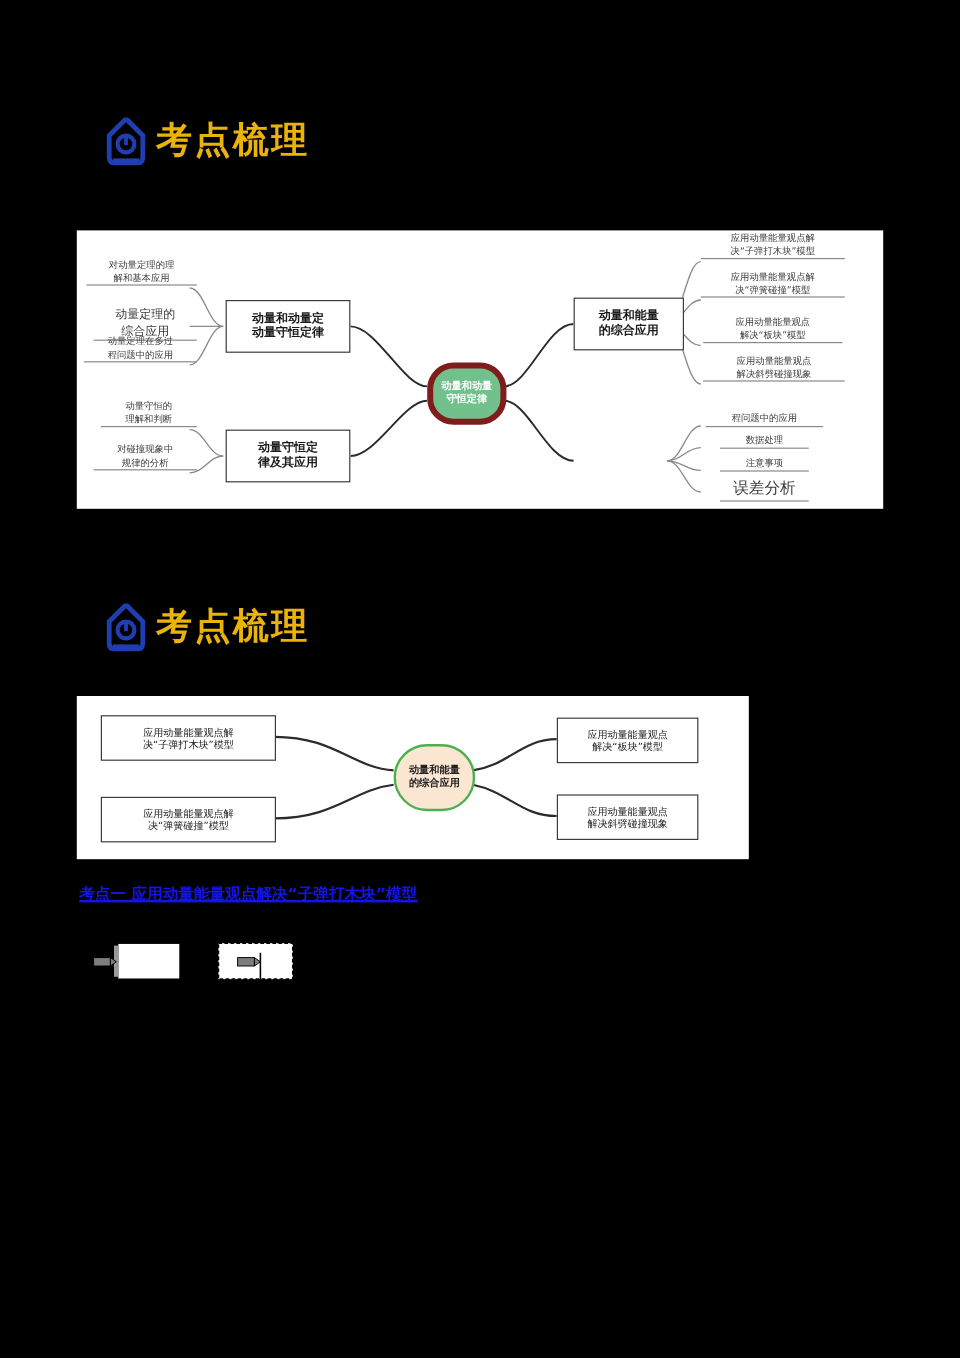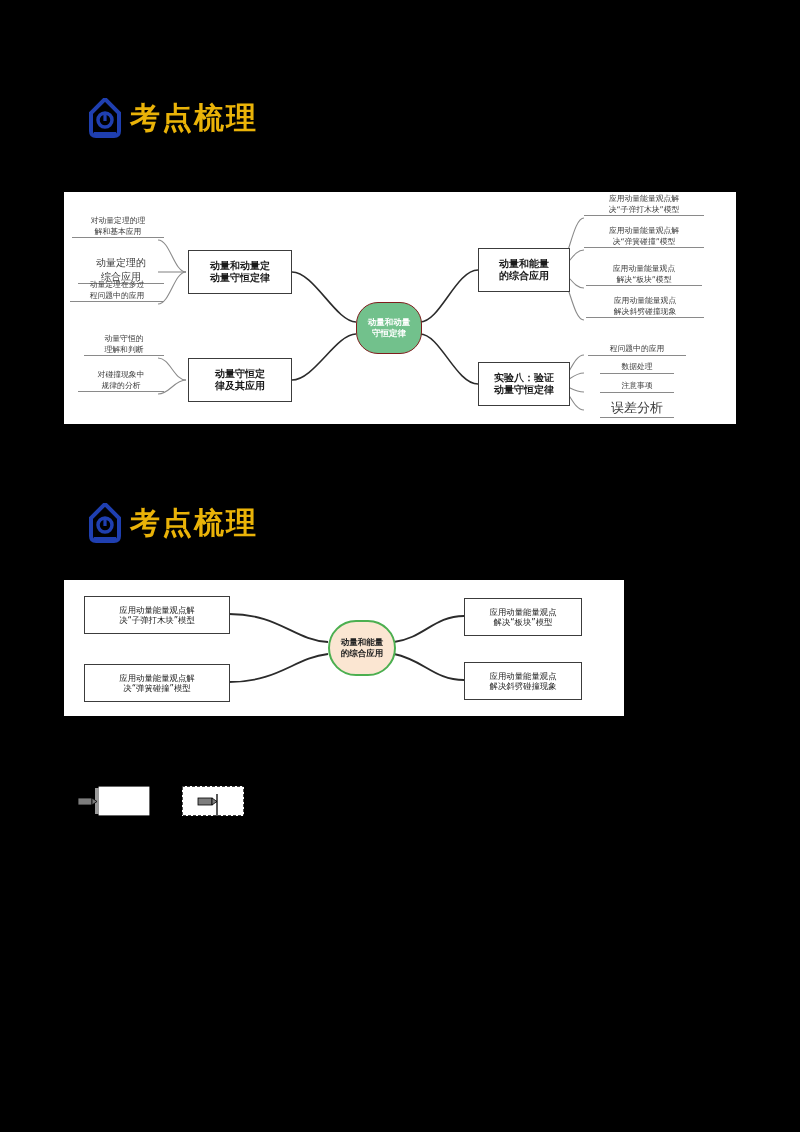--- a/index.html
+++ b/index.html
@@ -24,21 +24,21 @@
   .panel{position:absolute;background:#fff;}
   .panel svg{position:absolute;left:0;top:0;}
 
   .node-box{
     position:absolute;background:#fff;border:1.4px solid #3c3c3c;
     display:flex;align-items:center;justify-content:center;
     text-align:center;color:#1a1a1a;font-weight:700;
     line-height:1.25;box-sizing:border-box;
   }
   .node-center-green{
-    position:absolute;background:#72c18c;border:1px solid #7f1d1d;
+    position:absolute;background:#72c18c;border:5px solid #7f1d1d;
     border-radius:22px;display:flex;align-items:center;justify-content:center;
     text-align:center;color:#fff;font-weight:700;line-height:1.3;
     box-sizing:border-box;
   }
   .node-center-peach{
     position:absolute;background:#fbe6d2;border:2px solid #4caf50;
     border-radius:40px;display:flex;align-items:center;justify-content:center;
     text-align:center;color:#222;font-weight:700;line-height:1.3;
     box-sizing:border-box;
   }
@@ -116,24 +116,20 @@
       <span style="white-space:pre-line;">动量和动量定
 动量守恒定律</span>
     </div>
     <div class="node-box" style="left:124px;top:166px;width:104px;height:44px;font-size:10px;">
       <span style="white-space:pre-line;">动量守恒定
 律及其应用</span>
     </div>
     <div class="node-box" style="left:414px;top:56px;width:92px;height:44px;font-size:10px;">
       <span style="white-space:pre-line;">动量和能量
 的综合应用</span>
-    </div>
-    <div class="node-box" style="left:414px;top:170px;width:92px;height:44px;font-size:10px;">
-      <span style="white-space:pre-line;">实验八：验证
-动量守恒定律</span>
     </div>
 
     <div class="leaf" style="left:8px;top:24px;width:92px;font-size:7.8px;">对动量定理的理
 解和基本应用</div>
     <div class="leaf" style="left:14px;top:64px;width:86px;font-size:10px;">动量定理的
 综合应用</div>
     <div class="leaf" style="left:6px;top:88px;width:94px;font-size:7.8px;">动量定理在多过
 程问题中的应用</div>
 
     <div class="leaf" style="left:20px;top:142px;width:80px;font-size:7.8px;">动量守恒的
@@ -193,20 +189,21 @@
     <div class="node-box" style="left:400px;top:18px;width:118px;height:38px;font-size:8.4px;font-weight:400;">
       <span style="white-space:pre-line;">应用动量能量观点
 解决“板块”模型</span>
     </div>
     <div class="node-box" style="left:400px;top:82px;width:118px;height:38px;font-size:8.4px;font-weight:400;">
       <span style="white-space:pre-line;">应用动量能量观点
 解决斜劈碰撞现象</span>
     </div>
   </div>
 
+  <div class="blue-line" style="left:66px;top:736px;font-size:13px;">考点一 应用动量能量观点解决“子弹打木块”模型</div>
 
   <div class="figure" style="left:64px;top:778px;width:200px;height:62px;">
     <svg width="200" height="62">
 
       <g>
         <rect x="34" y="8" width="52" height="30" fill="#ffffff" stroke="#000000" stroke-width="1.2"></rect>
         <rect x="31" y="10" width="4" height="26" fill="#9a9a9a"></rect>
 
         <rect x="14" y="20" width="14" height="7" fill="#7d7d7d" stroke="#000" stroke-width="0.8"></rect>
         <path d="M28 20 L33 23.5 L28 27 Z" fill="#7d7d7d" stroke="#000" stroke-width="0.8"></path>

